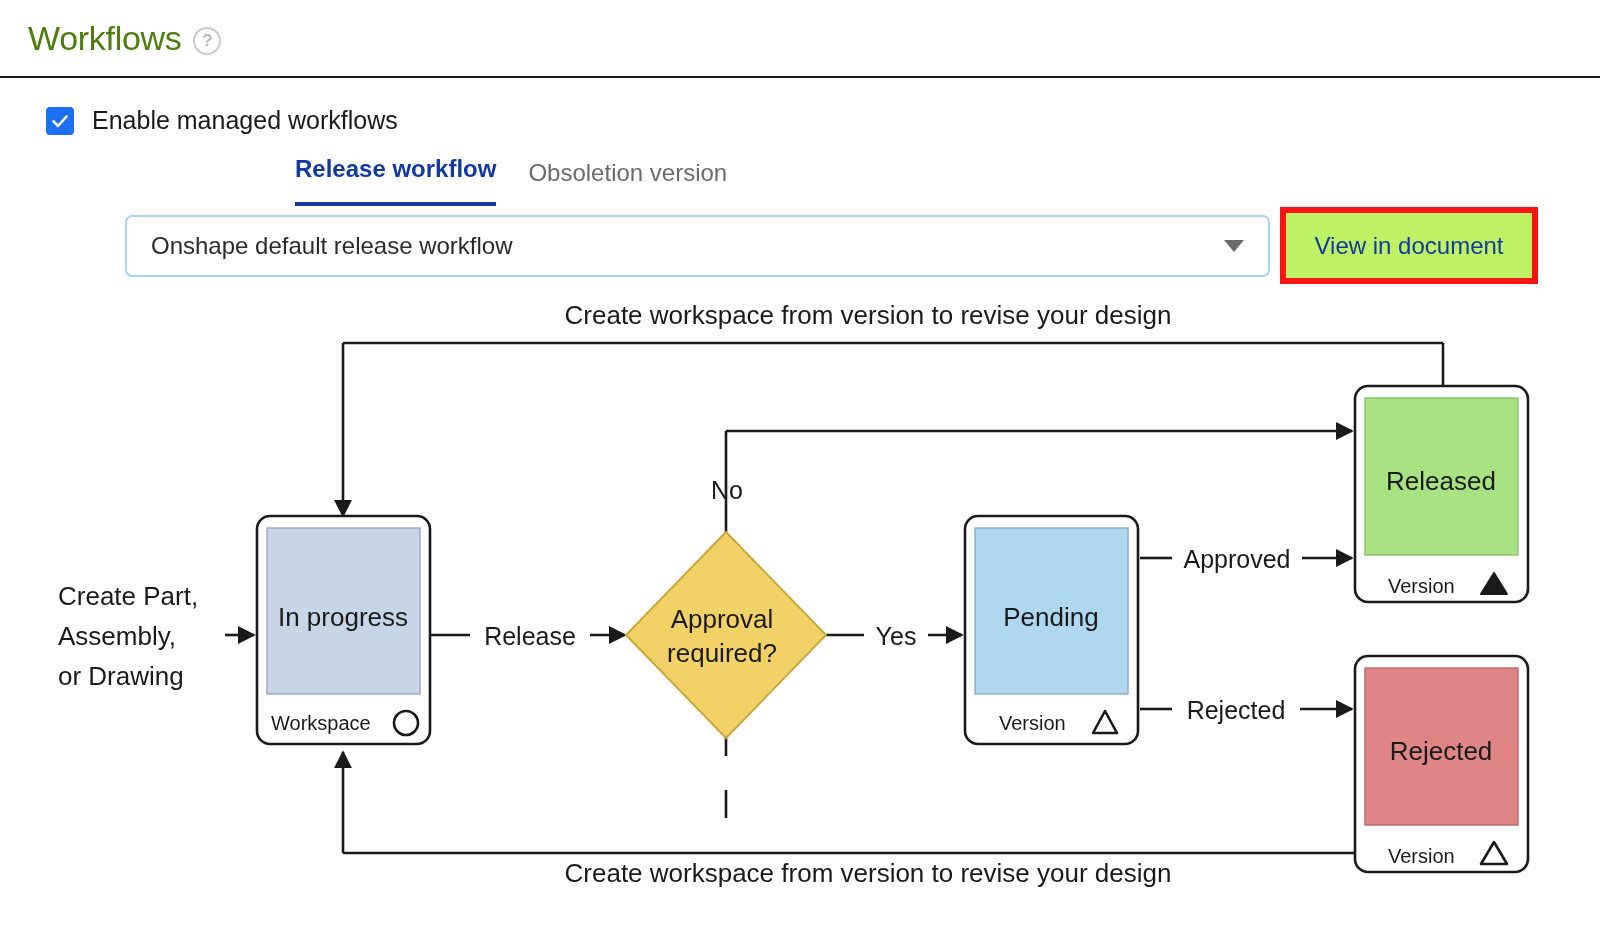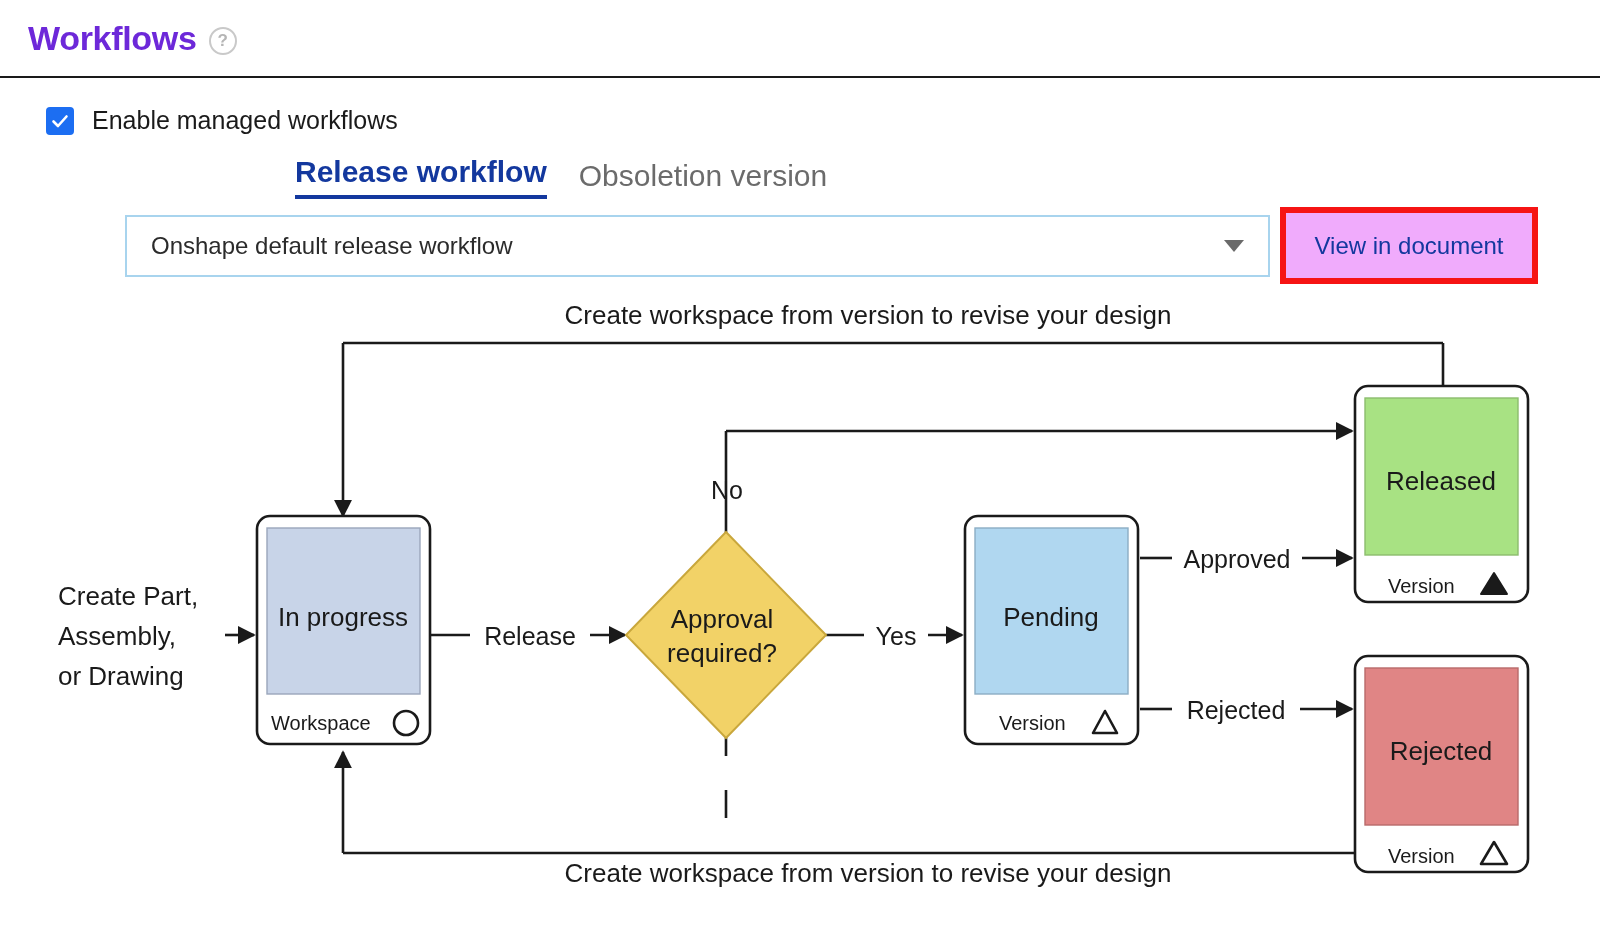--- a/index.html
+++ b/index.html
@@ -23,23 +23,23 @@
     width: 1600px;
     height: 78px;
     border-bottom: 2px solid #1a1a1a;
     box-sizing: border-box;
     display: flex;
     align-items: center;
     padding-left: 28px;
   }
   .page-title {
     font-size: 34px;
-    font-weight: bold;
+    font-weight: normal;
     letter-spacing: -0.3px;
-    color: #6d28d9;
+    color: #4d7c0f;
   }
   .help-icon {
     margin-left: 12px;
     width: 28px;
     height: 28px;
     border-radius: 50%;
     border: 2px solid #c9c9c9;
     color: #b5b5b5;
     font-size: 17px;
     font-weight: bold;
@@ -80,41 +80,41 @@
   
   .tabs {
     position: absolute;
     left: 295px;
     top: 155px;
     display: flex;
     align-items: flex-end;
     gap: 32px;
   }
   .tab {
-    font-size: 30px;
+    font-size: 24px;
     color: #6b6b6b;
-    padding-bottom: 6px;
+    padding-bottom: 19px;
     cursor: pointer;
     white-space: nowrap;
   }
   .tab.active {
     color: #13389e;
     font-weight: bold;
     border-bottom: 4px solid #13389e;
   }
 
   
   .wf-select {
     position: absolute;
     left: 125px;
     top: 215px;
     width: 1145px;
     height: 62px;
     border: 2px solid #a8d4ee;
-    border-radius: 0;
+    border-radius: 7px;
     background: #ffffff;
     box-sizing: border-box;
     display: flex;
     align-items: center;
     padding: 0 20px 0 24px;
     cursor: pointer;
   }
   .wf-select-value {
     font-size: 24px;
     color: #2b2b2b;
@@ -127,21 +127,21 @@
     border-top: 12px solid #6a6a6a;
     margin-right: 4px;
   }
   .view-doc-highlight {
     position: absolute;
     left: 1280px;
     top: 207px;
     width: 258px;
     height: 77px;
     border: 6px solid #f61414;
-    background: #f0abfc;
+    background: #bef264;
     box-sizing: border-box;
     display: flex;
     align-items: center;
     justify-content: center;
   }
   .view-doc-link {
     font-size: 24px;
     color: #13389e;
     cursor: pointer;
     white-space: nowrap;

